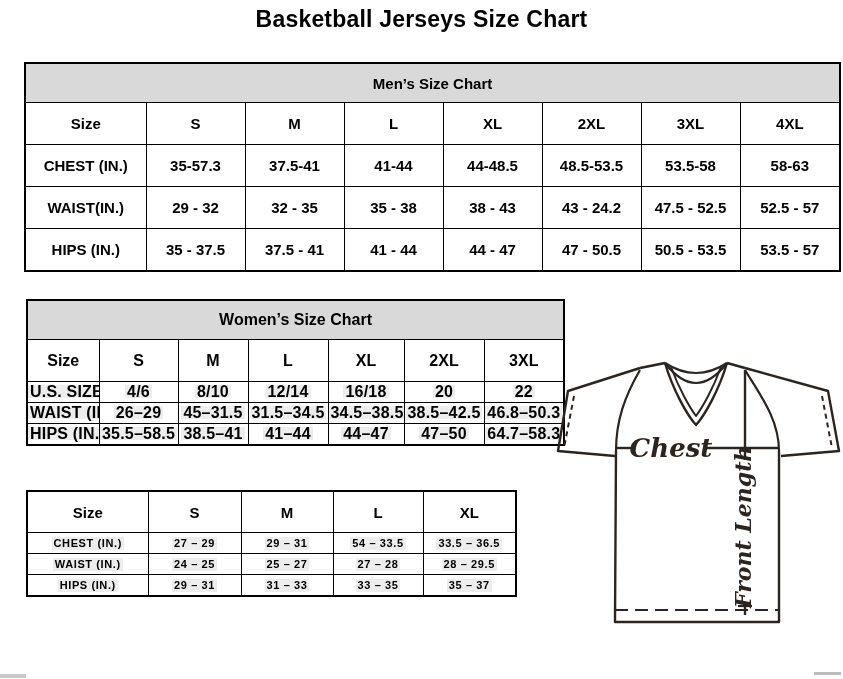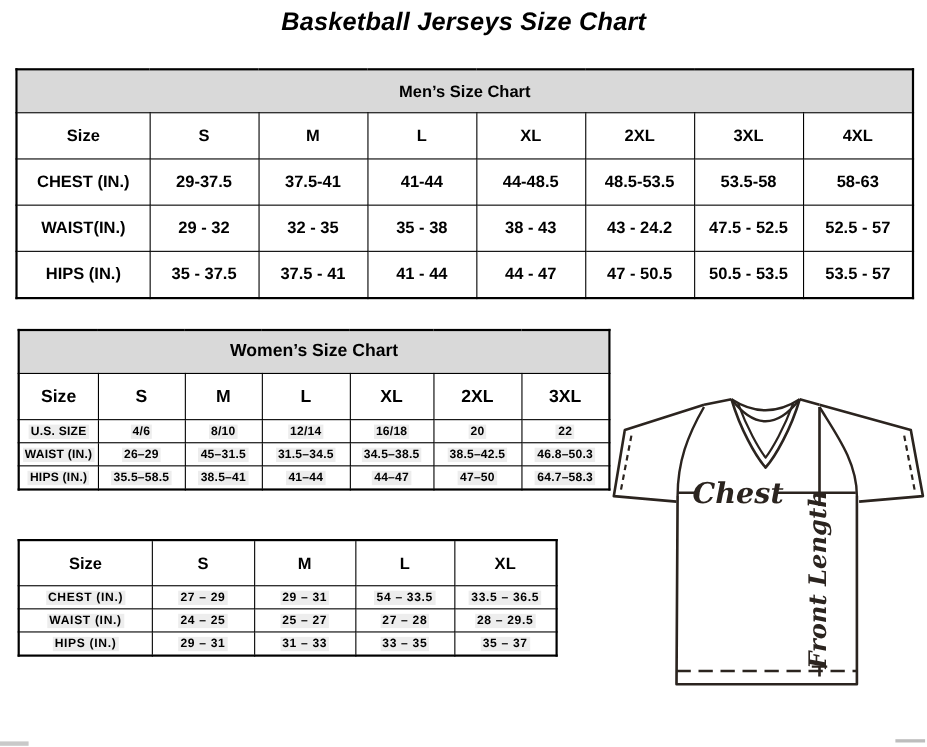--- a/index.html
+++ b/index.html
@@ -4,41 +4,41 @@
 <style>
   html,body{margin:0;padding:0}
   body{
     width:843px;height:679px;position:relative;overflow:hidden;
     background:#ffffff;color:#000;
     font-family:"Liberation Sans", sans-serif;
   }
   .abs{position:absolute}
   .page-title{
     position:absolute;left:0;top:6px;width:843px;text-align:center;
-    font-size:23px;font-weight:bold;letter-spacing:0.2px;font-style:italic;
+    font-size:23px;font-weight:bold;letter-spacing:0.2px;
   }
   table.grid{
     border-collapse:collapse;table-layout:fixed;
-    border:2px solid #000;background:#fff;
+    border:2px solid #000;background:#fff;margin-left:10px;
   }
   table.grid td{
     border:1px solid #000;text-align:center;vertical-align:middle;
     font-weight:bold;padding:0;overflow:hidden;white-space:nowrap;
   }
   td.band-cell{background:#d9d9d9;font-size:17px;}
   
   .men-tbl{left:14px;top:62px;width:815px}
   .men-tbl td{font-size:15px;height:41px}
   .men-tbl td.band-cell{height:38px}
   
   .women-tbl{left:16px;top:299px;width:537px}
   .women-tbl td{font-size:16px}
   .women-tbl td.band-cell{height:38px}
   .women-tbl tr.head td{height:41px}
-  .women-tbl tr.small td{height:20px;font-size:11px;letter-spacing:0.2px}
+  .women-tbl tr.small td{height:20px;font-size:16px;letter-spacing:0.2px}
   
   .youth-tbl{left:16px;top:490px;width:489px}
   .youth-tbl td{font-size:15px}
   .youth-tbl td.band-cell{height:42px}
   .youth-tbl tr.head td{height:40px}
   .youth-tbl tr.small td{height:20px;font-size:11px;letter-spacing:0.6px}
   .hl{background:#ededed;padding:0 2px;display:inline-block;line-height:13px}
   
   .jersey{left:555px;top:358px;width:288px;height:272px}
   .scroll-bit{background:#c9c9c9}
@@ -69,21 +69,21 @@
     <td>S</td>
     <td>M</td>
     <td>L</td>
     <td>XL</td>
     <td>2XL</td>
     <td>3XL</td>
     <td>4XL</td>
   </tr>
   <tr>
     <td>CHEST (IN.)</td>
-    <td>29-37.5</td>
+    <td>35-57.3</td>
     <td>37.5-41</td>
     <td>41-44</td>
     <td>44-48.5</td>
     <td>48.5-53.5</td>
     <td>53.5-58</td>
     <td>58-63</td>
   </tr>
   <tr>
     <td>WAIST(IN.)</td>
     <td>29 - 32</td>

